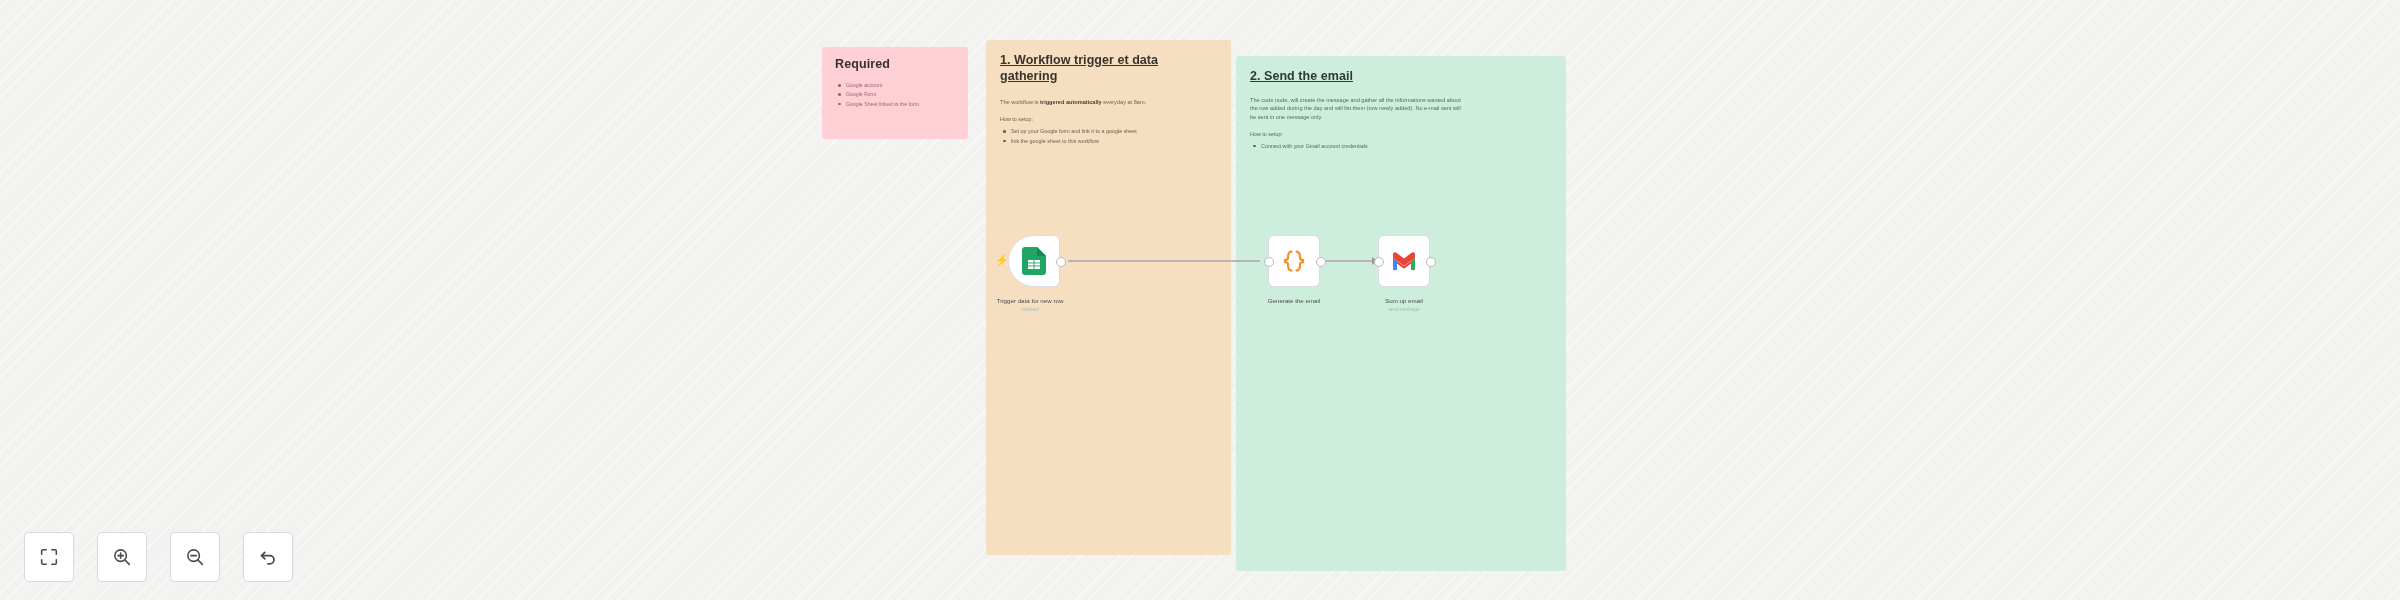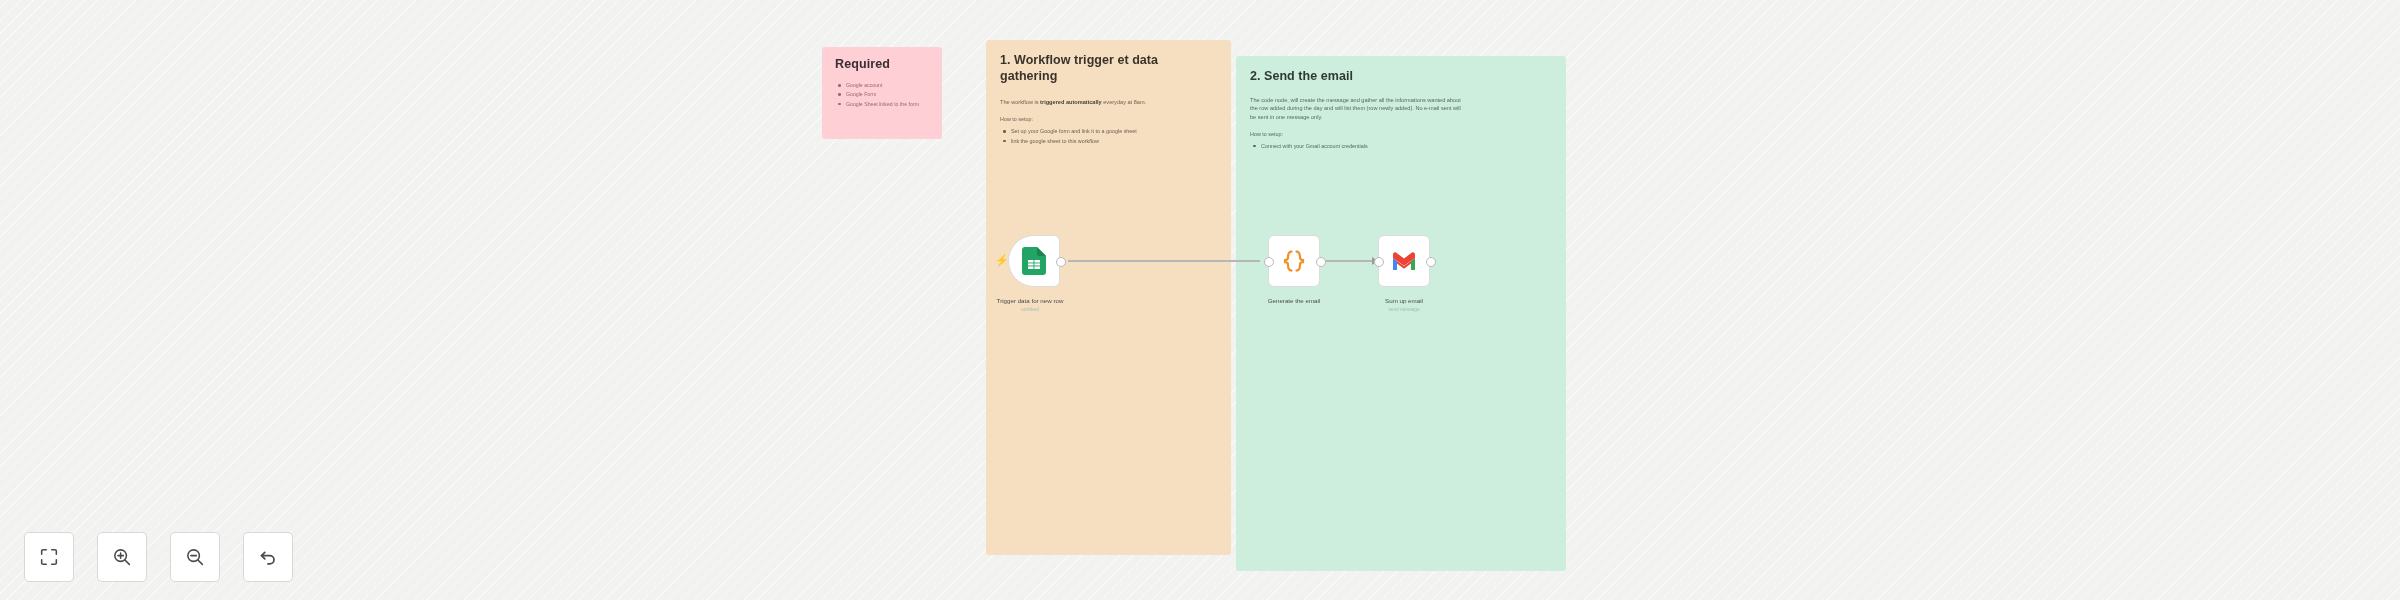--- a/index.html
+++ b/index.html
@@ -34,21 +34,21 @@
   
   .note {
     position: absolute;
     box-sizing: border-box;
     border-radius: 3px;
   }
 
   .note-required {
     left: 822px;
     top: 47px;
-    width: 120px;
+    width: 146px;
     height: 92px;
     background: #ffcfd6;
     padding: 10px 12px 10px 13px;
   }
   .note-required .note-title {
     font-size: 12.5px;
     font-weight: 700;
     color: #3a2f33;
     letter-spacing: .1px;
     margin: 0 0 10px 0;
@@ -70,20 +70,21 @@
     background: #cdeedd;
     padding: 13px 14px 10px 14px;
   }
   .panel-title {
     font-size: 12.5px;
     font-weight: 700;
     color: #3a332c;
     line-height: 1.25;
     margin: 0 0 14px 0;
     letter-spacing: .05px;
+    text-decoration: underline;
   }
   .note-green .panel-title { color: #2f3a35; margin-bottom: 11px; }
 
   .panel-body {
     font-size: 5.6px;
     line-height: 1.55;
     color: #6b5f52;
     margin: 0 0 9px 0;
     max-width: 210px;
   }

